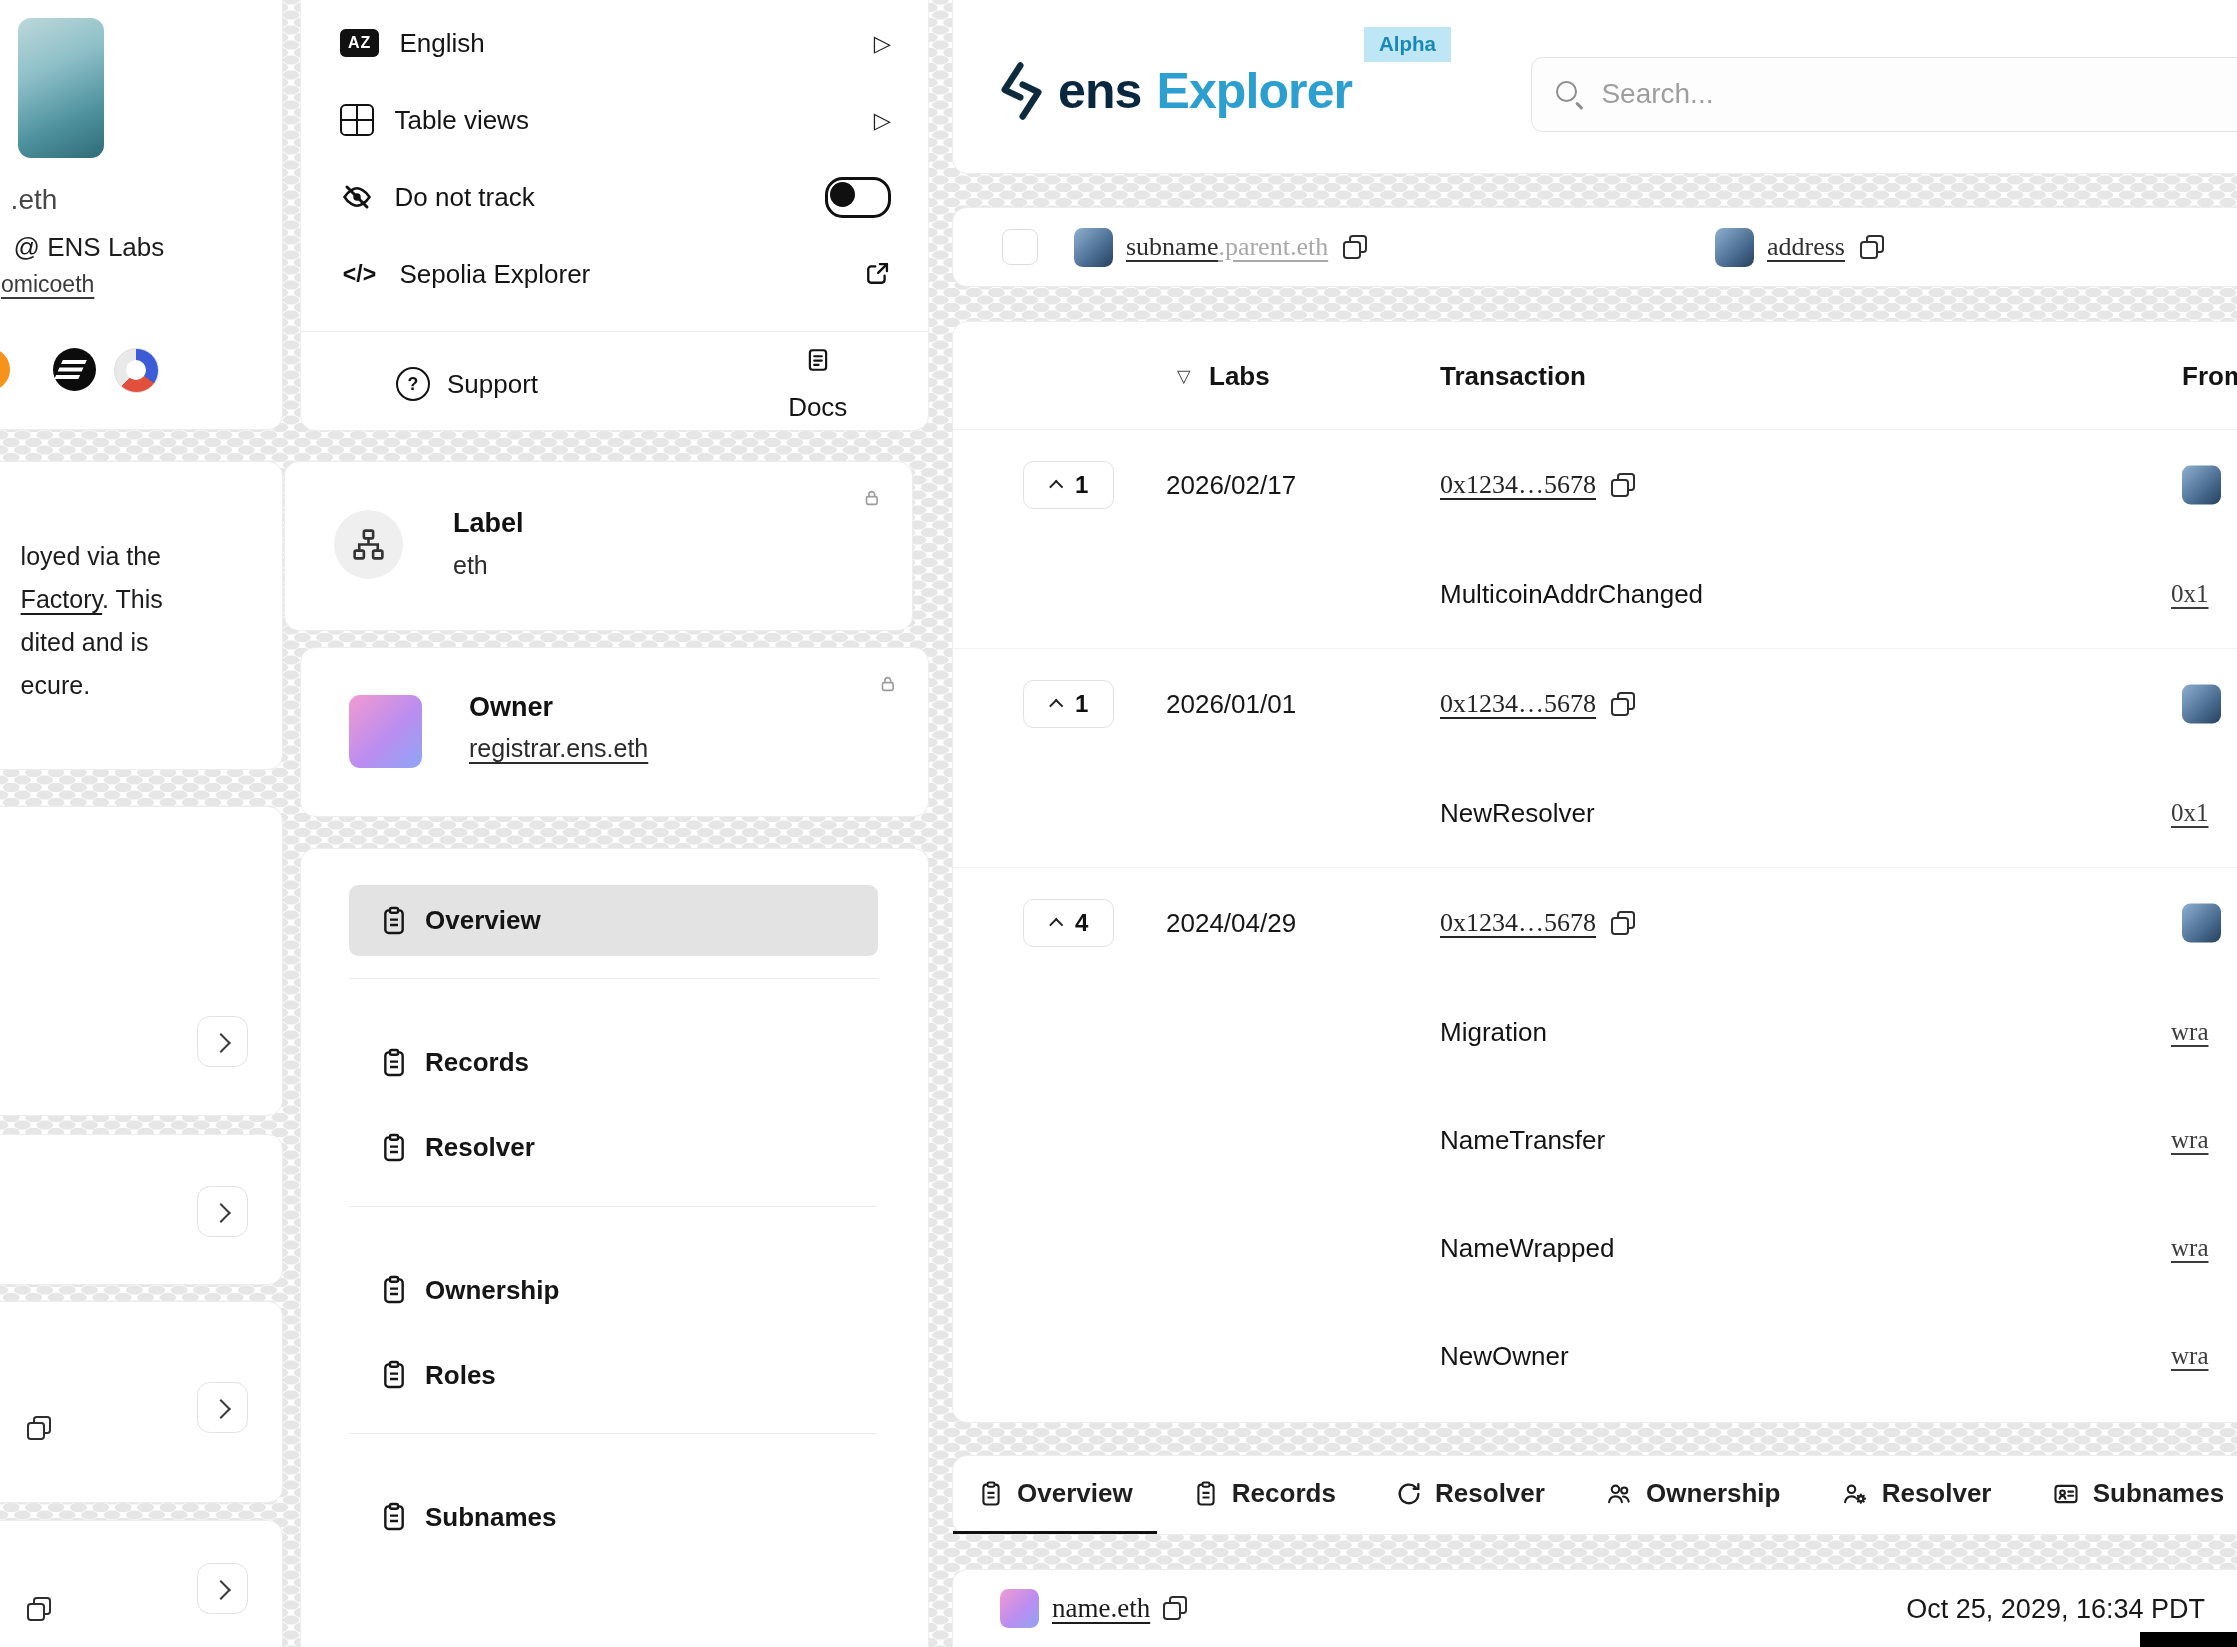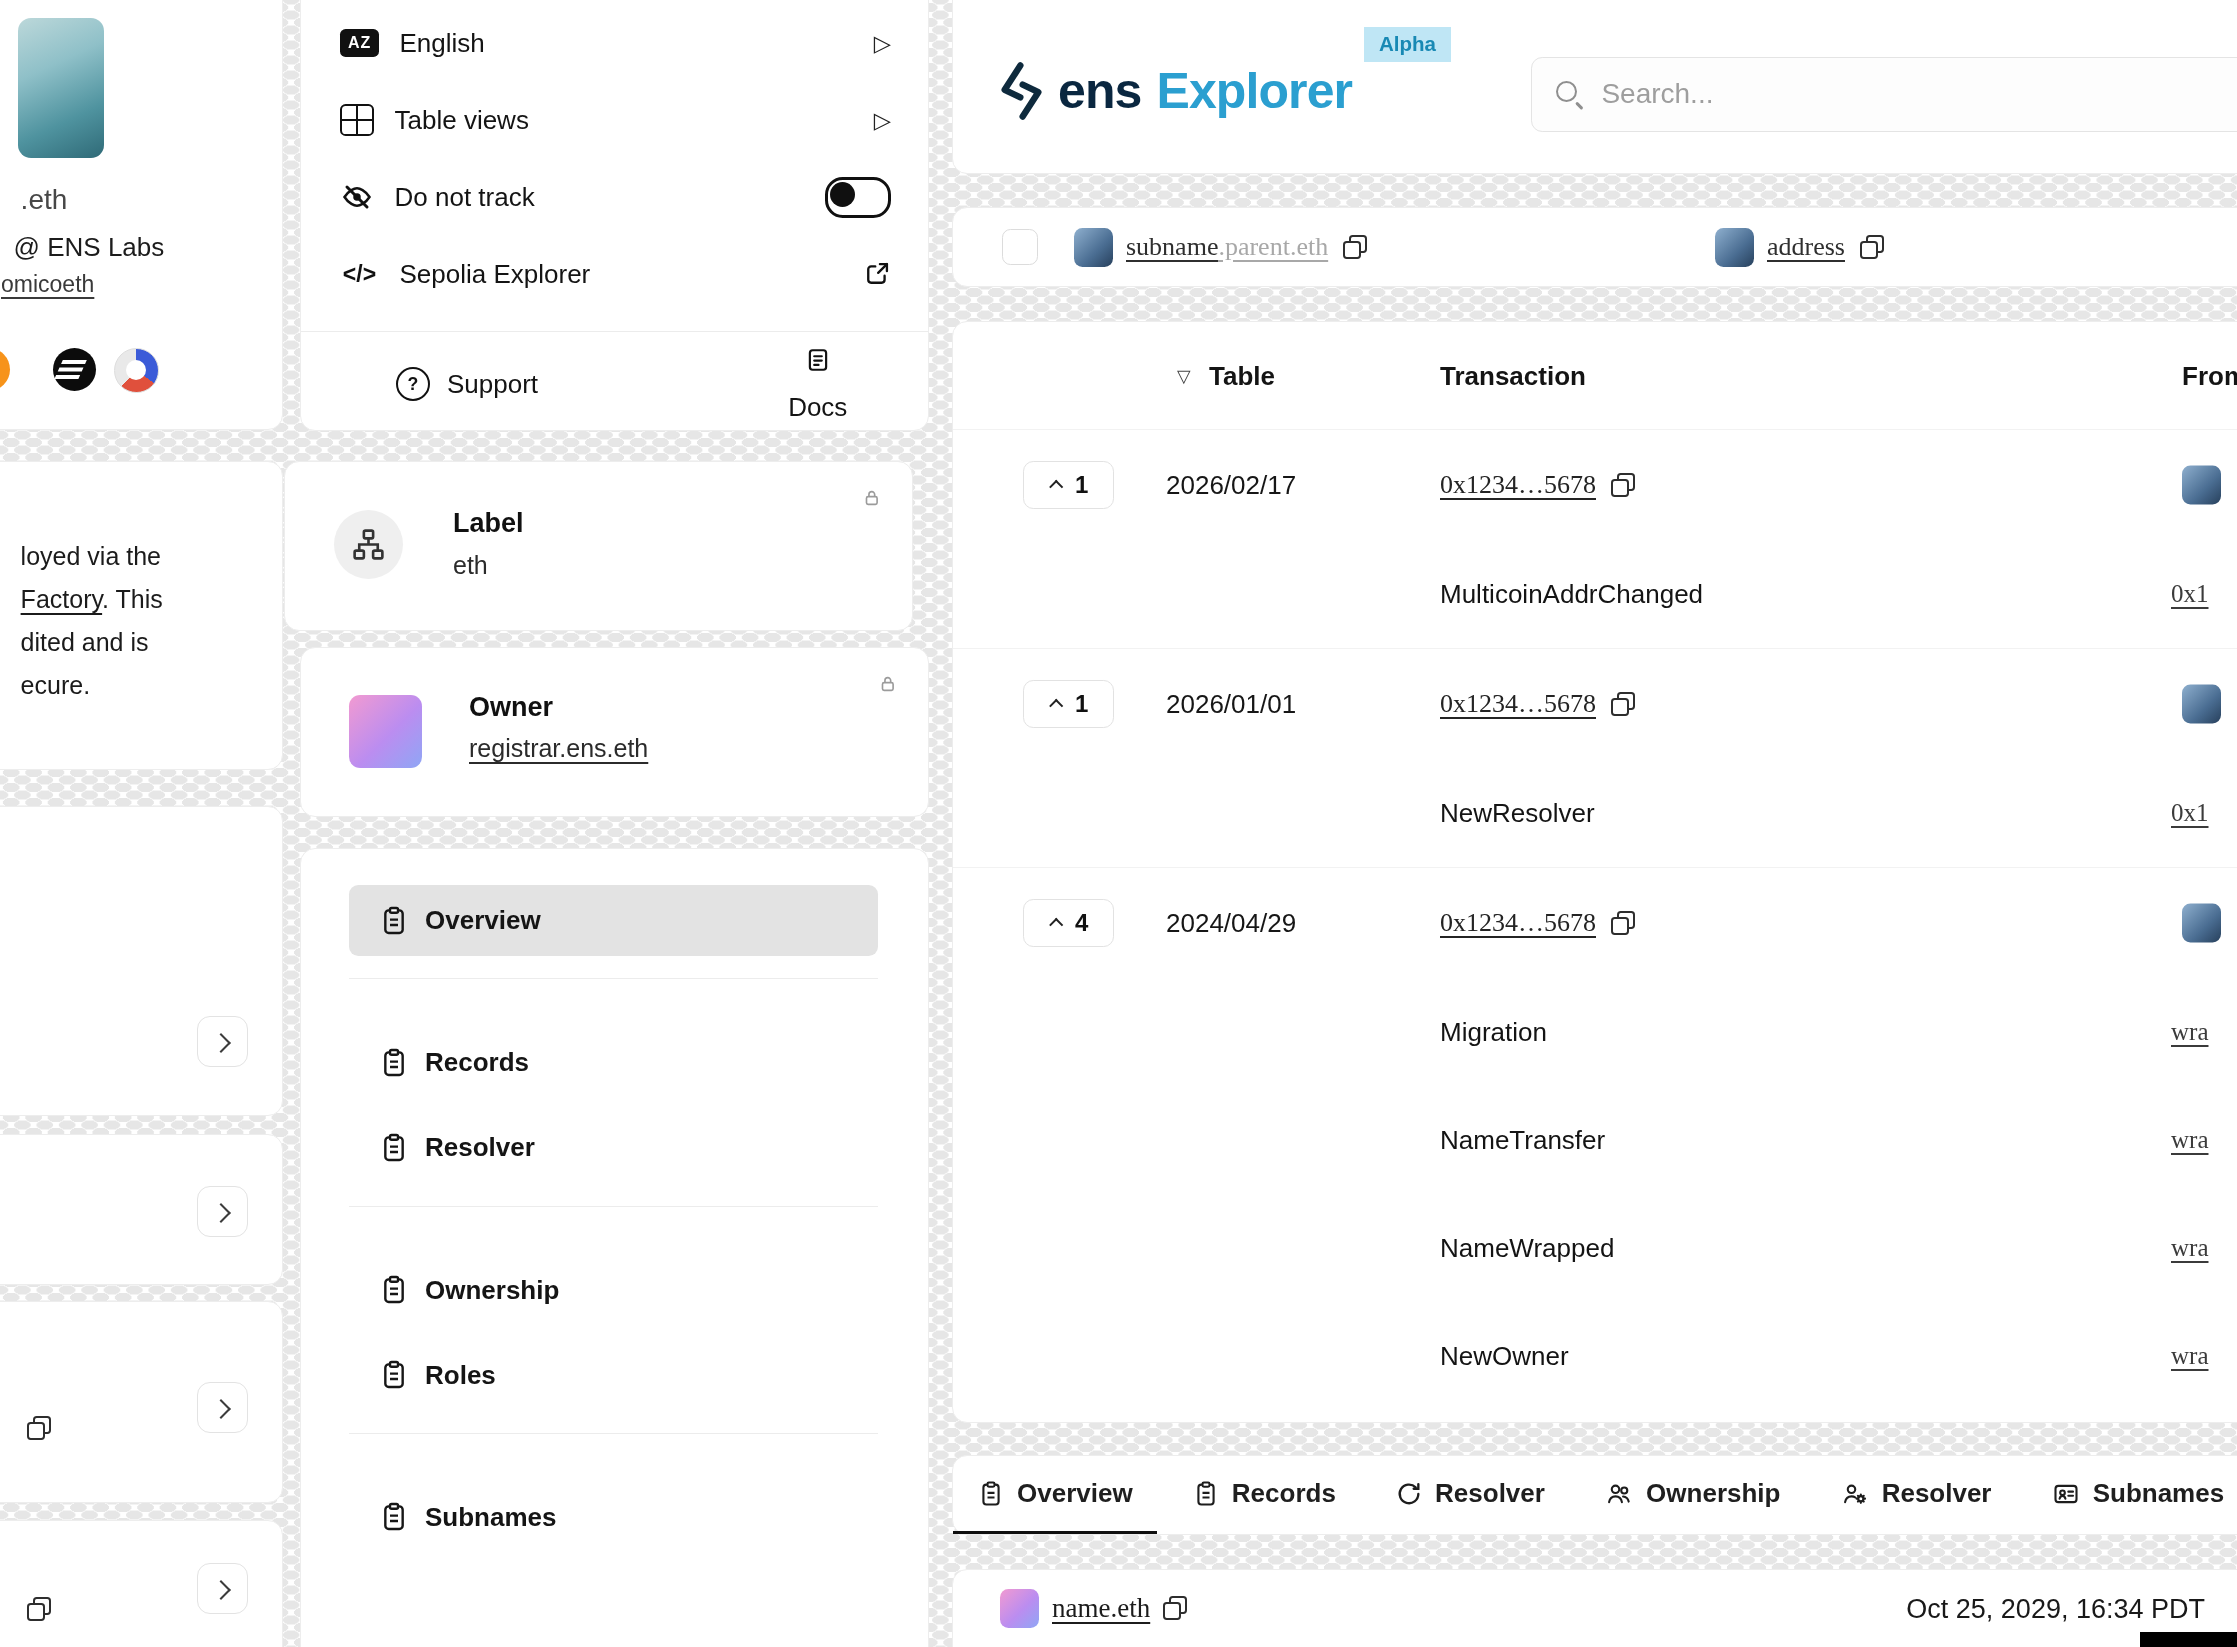--- a/index.html
+++ b/index.html
@@ -12,21 +12,21 @@
     background-size:22.4px 15px,22.4px 15px;
     background-position:0 0,11.2px 7.5px;
   }
   .card{position:absolute;background:#fff;border:0.9px solid #ededed;border-radius:15px;}
   .mono{font-family:Liberation Serif, serif;}
   .link{text-decoration:underline;text-decoration-thickness:1.9px;text-underline-offset:4.7px;color:inherit;cursor:pointer;}
 
   
   .avatar-lg{position:absolute;width:86px;height:140px;border-radius:13px;
     background:linear-gradient(155deg,#bcd8da 0%,#8fc0c8 35%,#4f939f 70%,#2f6a77 100%);}
-  .p-name{position:absolute;left:42px;top:205px;font-size:28px;color:#474747;}
+  .p-name{position:absolute;left:32px;top:205px;font-size:28px;color:#474747;}
   .p-org{position:absolute;left:35px;top:253px;font-size:26px;font-weight:500;color:#1c1c1c;}
   .p-handle{position:absolute;left:22.4px;top:292px;font-size:23px;color:#3a3a3a;}
   .soc{position:absolute;width:43px;height:43px;border-radius:50%;}
   .soc.orange{background:#f7931a;}
   .soc.solana{background:#0c0c0c;}
   .soc.solana::before{content:"";position:absolute;left:9.3px;top:12px;width:24px;height:3.7px;background:#fff;transform:skewX(-24deg);
     box-shadow:0 7.5px 0 #fff,0 15px 0 #fff;}
   .soc.swirl{background:conic-gradient(#3b5bd8 0 35%,#e0503c 35% 62%,#e9e9e9 62% 100%);border:0.9px solid #ddd;}
   .soc.swirl::after{content:"";position:absolute;left:11.2px;top:11.2px;width:20.5px;height:20.5px;border-radius:50%;background:#fff;}
   .desc{position:absolute;left:42px;top:73px;font-size:25px;line-height:43px;color:#1b1b1b;}
@@ -353,21 +353,21 @@
     <div class="crumb-grp" style="left:762px">
       <span class="avatar-sm"></span>
       <a class="crumb-name mono link crumb-main">address</a>
       <span class="ic-copy ml16"></span>
     </div>
   </div>
 
   <div class="card" style="left:952px;top:321px;width:1324px;height:1100px">
     <div class="thead">
       <span class="sort">▽</span>
-      <span class="th" style="left:256px">Table</span>
+      <span class="th" style="left:256px">Labs</span>
       <span class="th" style="left:487px">Transaction</span>
       <span class="th" style="left:1229px">From</span>
     </div>
 
     <div class="tgroup">
       <div class="trow">
         <button class="chip">
           <span class="caret-up"></span>
           <span class="chip-n">1</span>
         </button>

